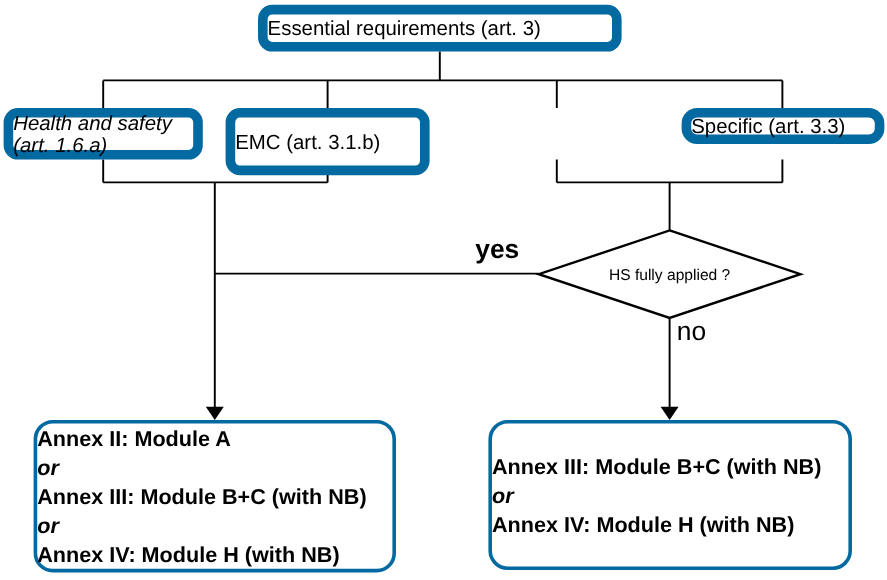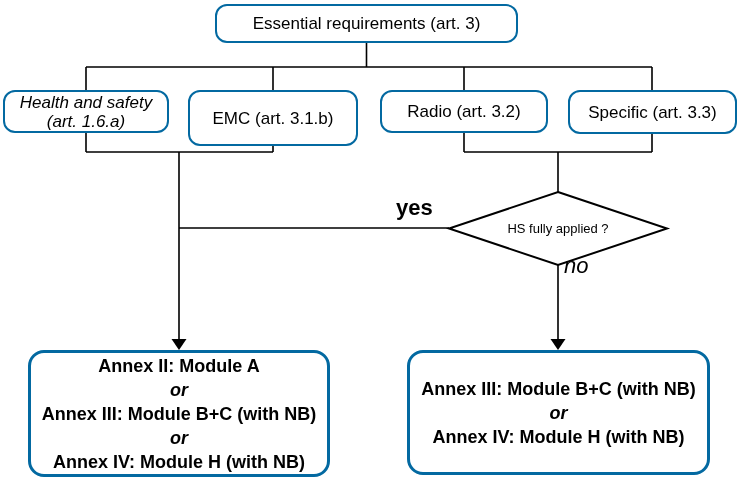--- a/index.html
+++ b/index.html
@@ -9,48 +9,48 @@
     background:#ffffff;
     font-family:"Liberation Sans", sans-serif;
     color:#000000;
     overflow:hidden;
   }
   .wires{position:absolute;left:0;top:0;width:739px;height:483px;}
   .node{
     position:absolute;
     box-sizing:border-box;
     background:#ffffff;
-    border:2px solid #0369a1;
+    border:8px solid #0369a1;
     display:flex;
     flex-direction:column;
-    align-items:center;
+    align-items:flex-start;
     justify-content:center;
     text-align:center;
     font-size:17px;
     line-height:19px;
   }
   .rounded{border-radius:12px;}
   .big-rounded{border-radius:16px;border-width:3px;font-weight:bold;}
   .top-box{left:215px;top:4px;width:303px;height:39px;}
   .hs-box{left:3px;top:90px;width:166px;height:43px;font-style:italic;}
   .emc-box{left:188px;top:90px;width:170px;height:56px;}
   .radio-box{left:380px;top:90px;width:168px;height:43px;}
-  .specific-box{left:568px;top:90px;width:169px;height:44px;}
+  .specific-box{left:568px;top:90px;width:169px;height:30px;border-radius:13px;}
   .annex-left{left:28px;top:350px;width:302px;height:127px;font-size:18px;line-height:24px;}
   .annex-right{left:407px;top:350px;width:303px;height:125px;font-size:18px;line-height:24px;}
   .or{font-style:italic;}
   .decision-label{
     position:absolute;left:458px;top:219px;width:200px;
     text-align:center;font-size:13px;line-height:19px;
   }
   .branch-label{
     position:absolute;font-size:22px;line-height:22px;
   }
   .yes-label{left:396px;top:197px;font-weight:bold;}
-  .no-label{left:564px;top:255px;font-style:italic;}
+  .no-label{left:564px;top:265px;}
 </style>
 </head>
 <body>
 
 <div class="canvas">
 
   <svg class="wires" viewBox="0 0 739 483" xmlns="http://www.w3.org/2000/svg">
 
     <path d="M366.5 43 V67
              M86 67 H652
@@ -74,23 +74,20 @@
 
   <div class="node rounded hs-box">
     <span>Health and safety</span>
     <span>(art. 1.6.a)</span>
   </div>
 
   <div class="node rounded emc-box">
     <span>EMC (art. 3.1.b)</span>
   </div>
 
-  <div class="node rounded radio-box">
-    <span>Radio (art. 3.2)</span>
-  </div>
 
   <div class="node rounded specific-box">
     <span>Specific (art. 3.3)</span>
   </div>
 
   <div class="decision-label">HS fully applied ?</div>
 
   <div class="branch-label yes-label">yes</div>
 
   <div class="branch-label no-label">no</div>

